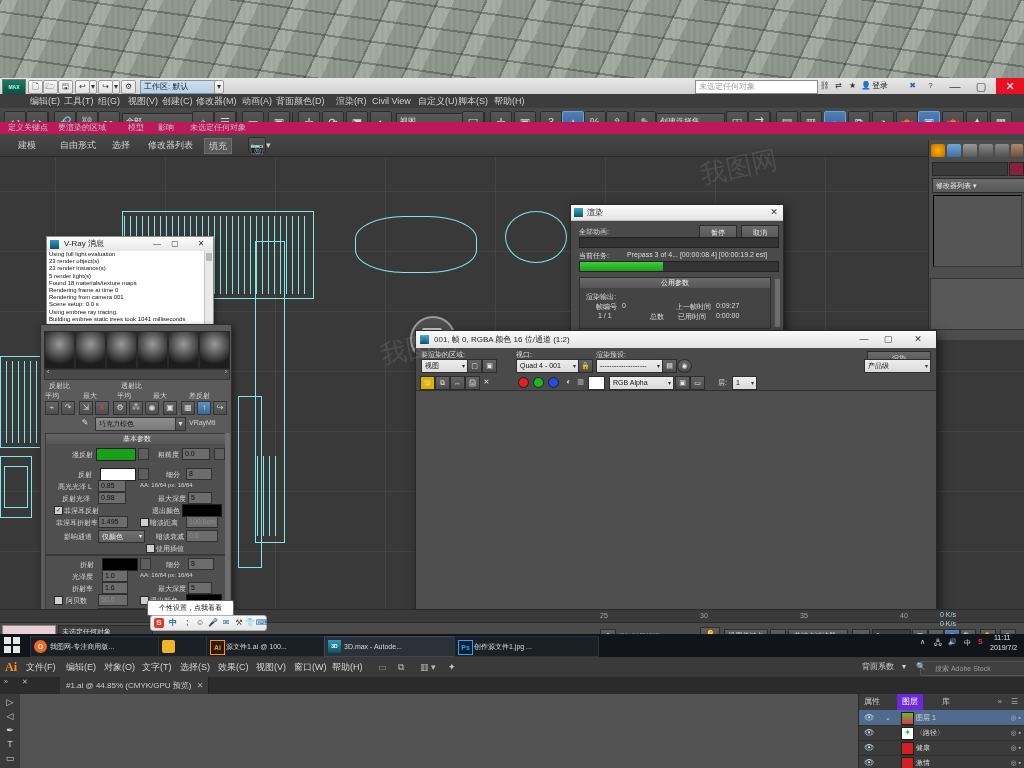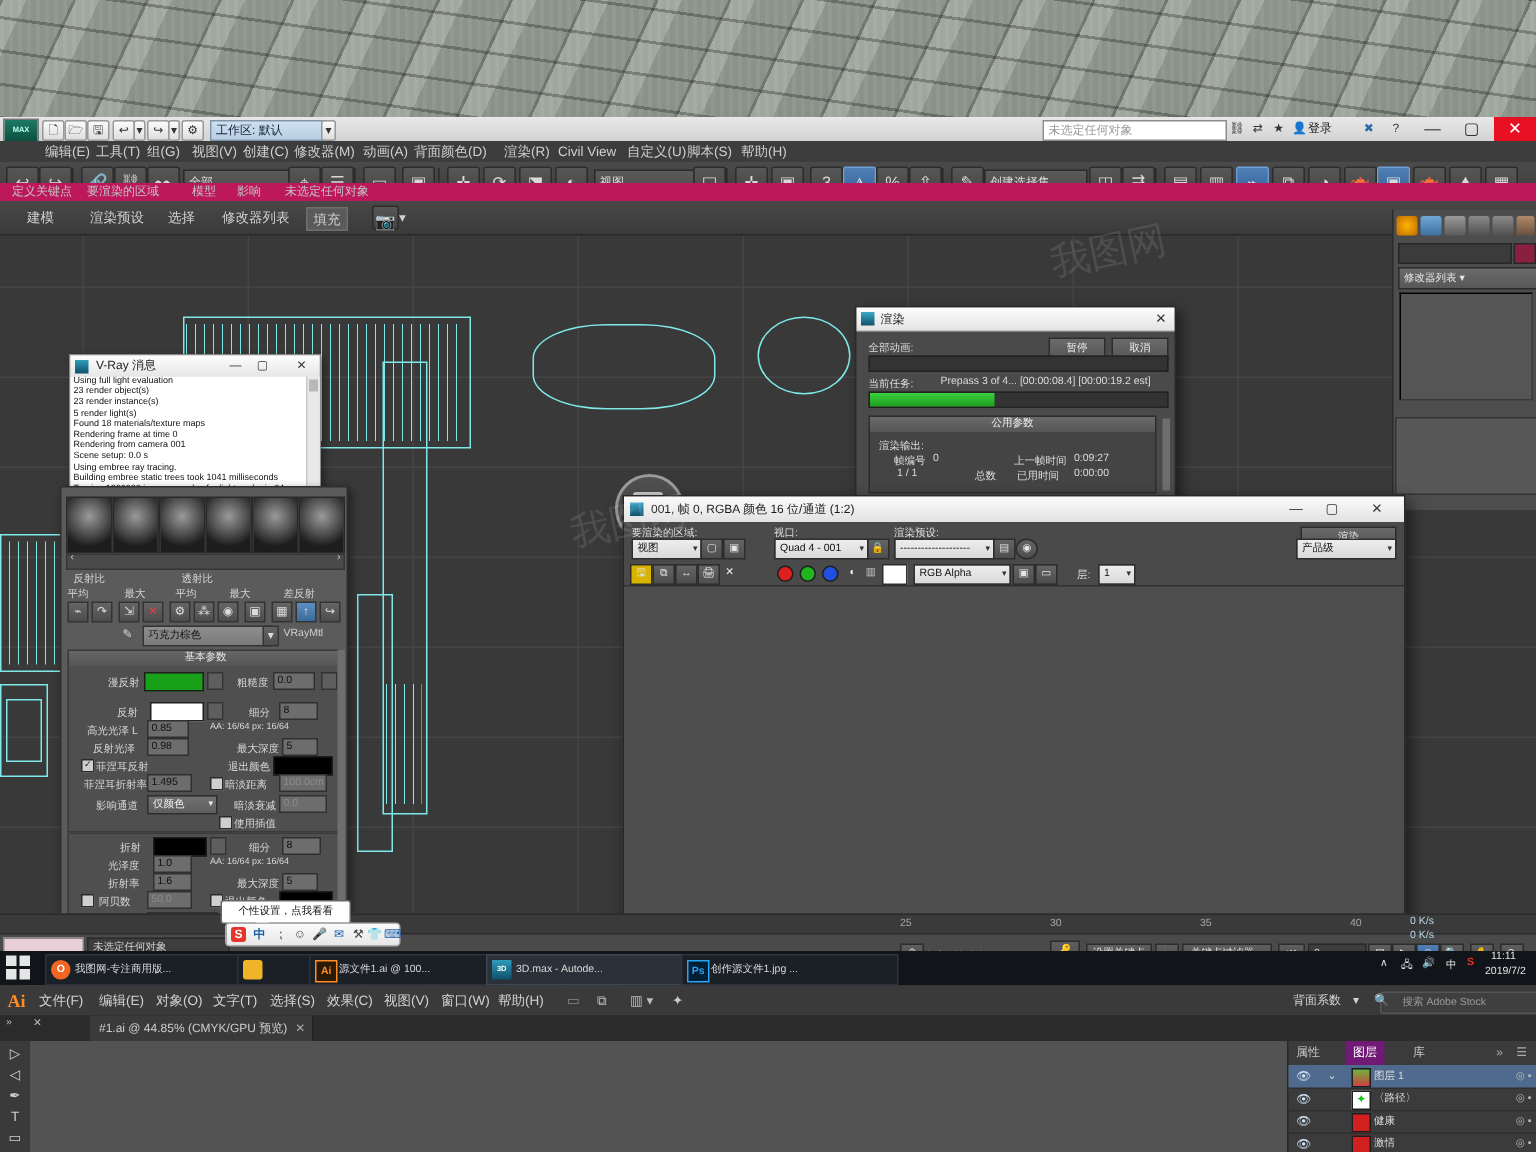--- a/index.html
+++ b/index.html
@@ -169,21 +169,21 @@
     font-size:7px;color:#9a9a9a;line-height:13px;padding-left:14px;}
   #aitabbar{position:absolute;left:0;top:20px;width:1024px;height:17px;background:#2b2b2b;border-bottom:1px solid #1f1f1f;}
   .aitab{position:absolute;left:60px;top:0;height:17px;background:#3a3a3a;font-size:8px;color:#ccc;line-height:17px;
     padding:0 16px 0 6px;border-right:1px solid #222;}
   .aitab .x{position:absolute;right:4px;top:0;font-size:8px;color:#aaa;}
   #aitools{position:absolute;left:0;top:37px;width:20px;height:74px;background:#3a3a3a;border-right:1px solid #262626;}
   .aitool{position:absolute;left:3px;width:14px;height:13px;text-align:center;line-height:13px;font-size:9px;color:#d0d0d0;}
   #aicanvas{position:absolute;left:20px;top:37px;width:838px;height:74px;background:#535353;}
   #aipanel{position:absolute;left:858px;top:37px;width:166px;height:74px;background:#3b3b3b;border-left:1px solid #282828;}
   .aiptab{position:absolute;top:0;height:16px;font-size:8px;color:#c8c8c8;line-height:16px;padding:0 5px;}
-  .aiptab.sel{background:#701a75;color:#fff;}
+  .aiptab.sel{background:#6d28d9;color:#fff;font-family:Liberation Mono, monospace;}
   .layrow{position:absolute;left:0;width:166px;height:15px;border-bottom:1px solid #2f2f2f;font-size:7px;color:#dcdcdc;}
   .layrow.sel{background:#4f6a8c;}
   .eye{position:absolute;left:5px;top:3px;width:10px;height:9px;text-align:center;line-height:9px;font-size:8px;color:#cfe3f5;}
   .laythumb{position:absolute;left:42px;top:2px;width:11px;height:11px;border:1px solid #1e1e1e;background:#fff;}
   .layname{position:absolute;left:57px;top:0;line-height:15px;}
   .layright{position:absolute;right:4px;top:0;line-height:15px;font-size:7px;color:#bbb;}
   .wm{position:absolute;font-size:26px;color:rgba(255,255,255,.10);pointer-events:none;
     font-family:"Liberation Serif",serif;transform:rotate(-12deg);}
 </style>
 </head>
@@ -316,21 +316,21 @@
   <div class="ribbon2">
     <div class="r2" style="left:8px">定义关键点</div>
     <div class="r2" style="left:58px">要渲染的区域</div>
     <div class="r2" style="left:128px">模型</div>
     <div class="r2" style="left:158px">影响</div>
     <div class="r2" style="left:190px">未选定任何对象</div>
   </div>
 
   <div class="ribbon">
     <div class="rtab" style="left:18px">建模</div>
-    <div class="rtab" style="left:60px">渲染预设</div>
+    <div class="rtab" style="left:60px">自由形式</div>
     <div class="rtab" style="left:112px">选择</div>
     <div class="rtab" style="left:148px">修改器列表</div>
     <div class="rtab sel" style="left:204px">填充</div>
     <div class="tbtn" style="left:248px;top:3px;width:16px;height:14px">📷</div>
     <div class="rtab" style="left:266px">▾</div>
   </div>
 
   <div style="position:absolute;left:928px;top:62px;width:96px;height:200px;background:#4d4d4d;border-left:1px solid #2b2b2b">
     <div style="position:absolute;left:2px;top:4px;width:14px;height:13px;background:radial-gradient(circle,#ffb300,#c06a00);border-radius:2px"></div>
     <div style="position:absolute;left:18px;top:4px;width:14px;height:13px;background:linear-gradient(#6fa8d8,#3f6f9f);border-radius:2px"></div>

